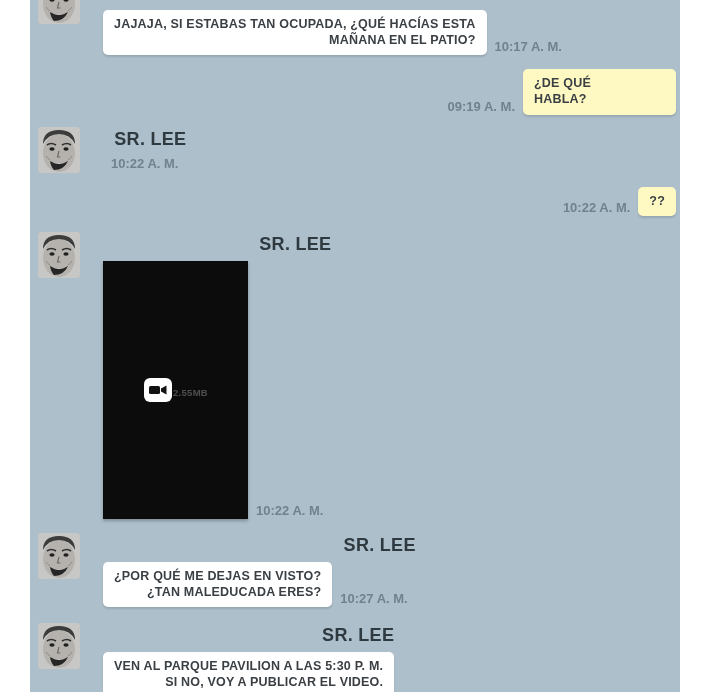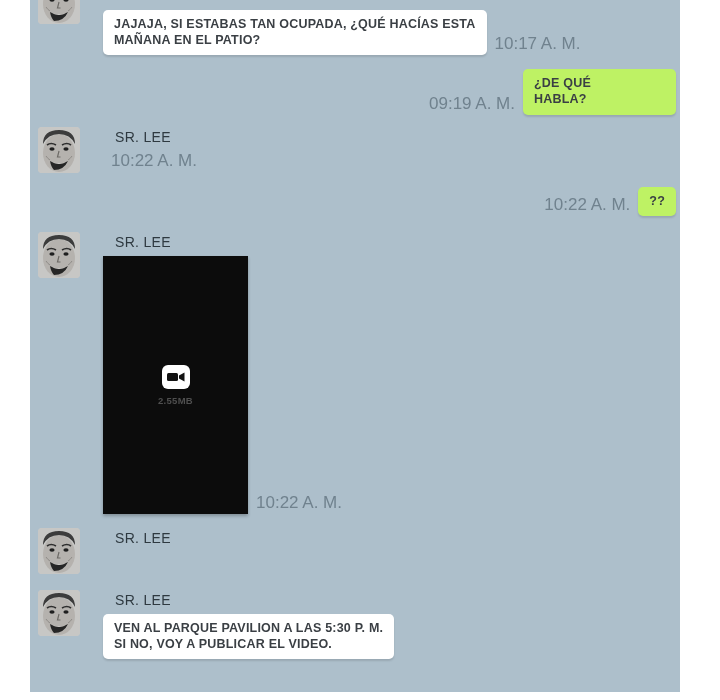--- a/index.html
+++ b/index.html
@@ -11,41 +11,41 @@
   }
   .row { display:flex; align-items:flex-start; }
   .row.out { align-items:flex-end; justify-content:flex-end; }
   .mb12{margin-bottom:12px}.mb14{margin-bottom:14px}.mb16{margin-bottom:16px}
   .avatar {
     width:42px; height:46px; border-radius:4px; overflow:hidden;
     flex:0 0 auto; margin-right:23px; background:#c9c9c9; cursor:pointer;
   }
   .avatar svg { display:block; width:100%; height:100%; }
   .avatar.clip { margin-top:-32px; }
-  .content { display:flex; flex-direction:column; min-width:0; }
+  .content { display:flex; flex-direction:column; min-width:0;text-align:right; }
   .sender {
-    font-size:14px; font-weight:400; color:#2e3940;
-    letter-spacing:.3px; margin:2px 12px 6px;
+    font-size:18px; font-weight:700; color:#2e3940;
+    letter-spacing:.3px; margin:2px 0 6px;
   }
   .line { display:flex; align-items:flex-end; }
   .bubble {
     display:inline-block; background:#ffffff; border-radius:5px;
     padding:7px 11px; font-size:12.5px; font-weight:700; color:#3a3f44;
     line-height:1.25; letter-spacing:.2px; white-space:pre-line; max-width:460px;
     box-shadow:0 2px 2px rgba(0,0,0,.12);
   }
-  .bubble.yellow { background:#bef264; }
+  .bubble.yellow { background:#fef9c3; }
   .bubble.wide { min-width:153px; }
   .time {
-    font-size:17px; font-weight:400; color:#70828e;
+    font-size:13px; font-weight:700; color:#70828e;
     margin:0 8px 1px; white-space:nowrap; flex:0 0 auto;
   }
   .video {
     width:145px; height:258px; background:#0c0c0c; cursor:pointer;
-    display:flex; flex-direction:column; align-items:center; justify-content:center;
+    display:flex; flex-direction:row; align-items:center; justify-content:center;
     box-shadow:0 2px 3px rgba(0,0,0,.25);
   }
   .video-size { margin-top:5px; font-size:9.5px; font-weight:700; color:#4f4f4f; letter-spacing:.3px; }
   .defs { position:absolute; width:0; height:0; }
 </style>
 </head>
 <body>
 
 <svg class="defs" aria-hidden="true">
   <defs>
@@ -130,20 +130,25 @@
   </div>
 
   <div class="row mb16">
     <div class="avatar">
       <svg viewBox="0 0 42 46">
           <use href="#face"></use>
         </svg>
     </div>
     <div class="content">
       <div class="sender">SR. LEE</div>
+      <div class="line">
+        <div class="bubble">¿POR QUÉ ME DEJAS EN VISTO?
+¿TAN MALEDUCADA ERES?</div>
+        <span class="time">10:27 A. M.</span>
+      </div>
     </div>
   </div>
 
   <div class="row">
     <div class="avatar">
       <svg viewBox="0 0 42 46">
           <use href="#face"></use>
         </svg>
     </div>
     <div class="content">

